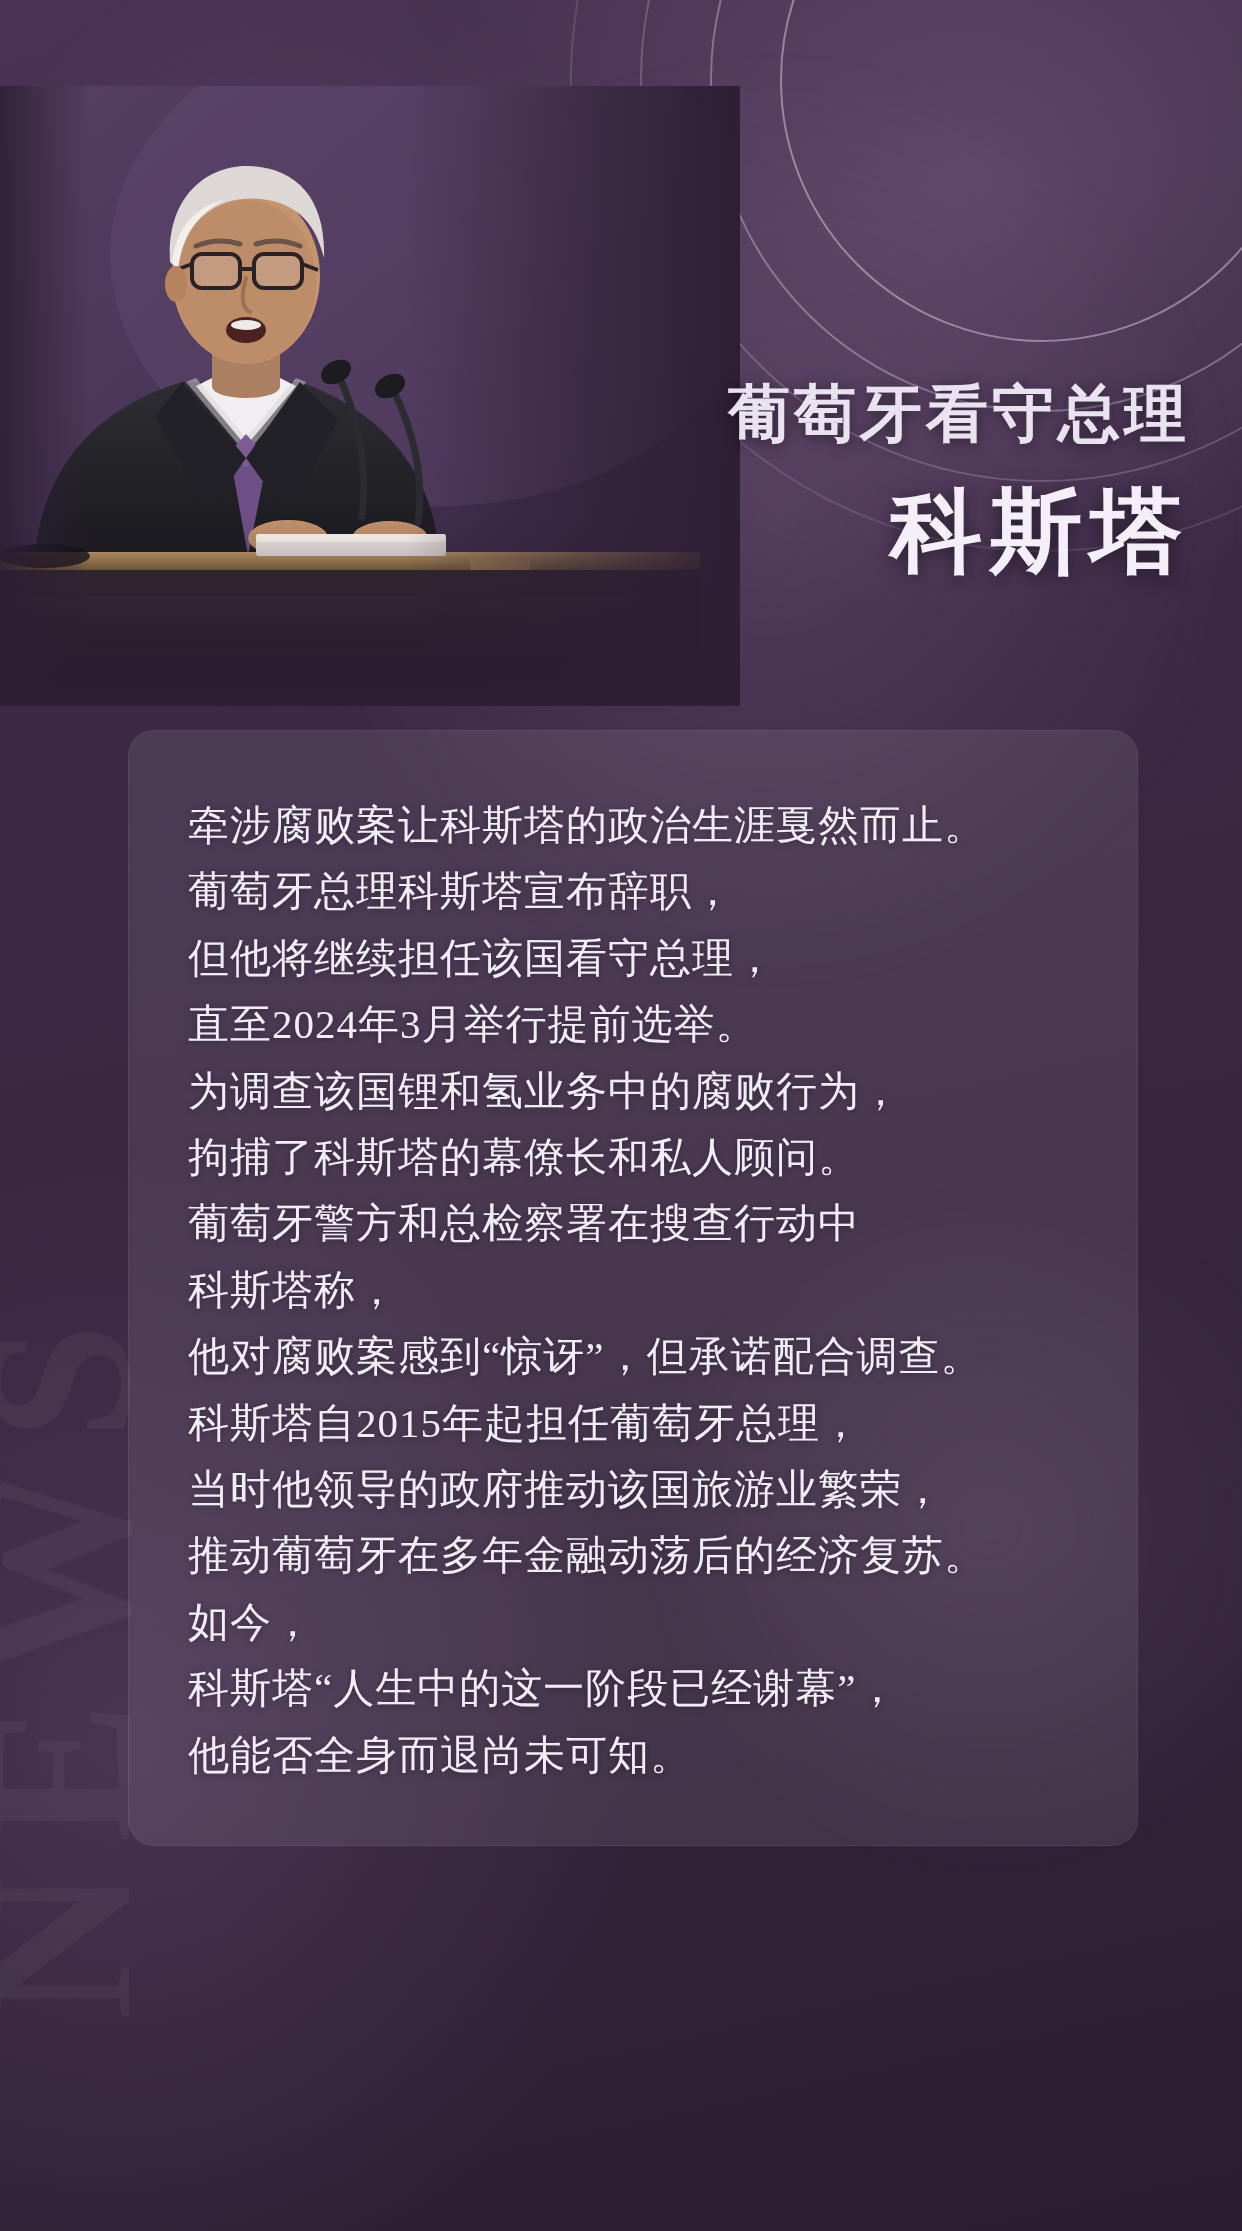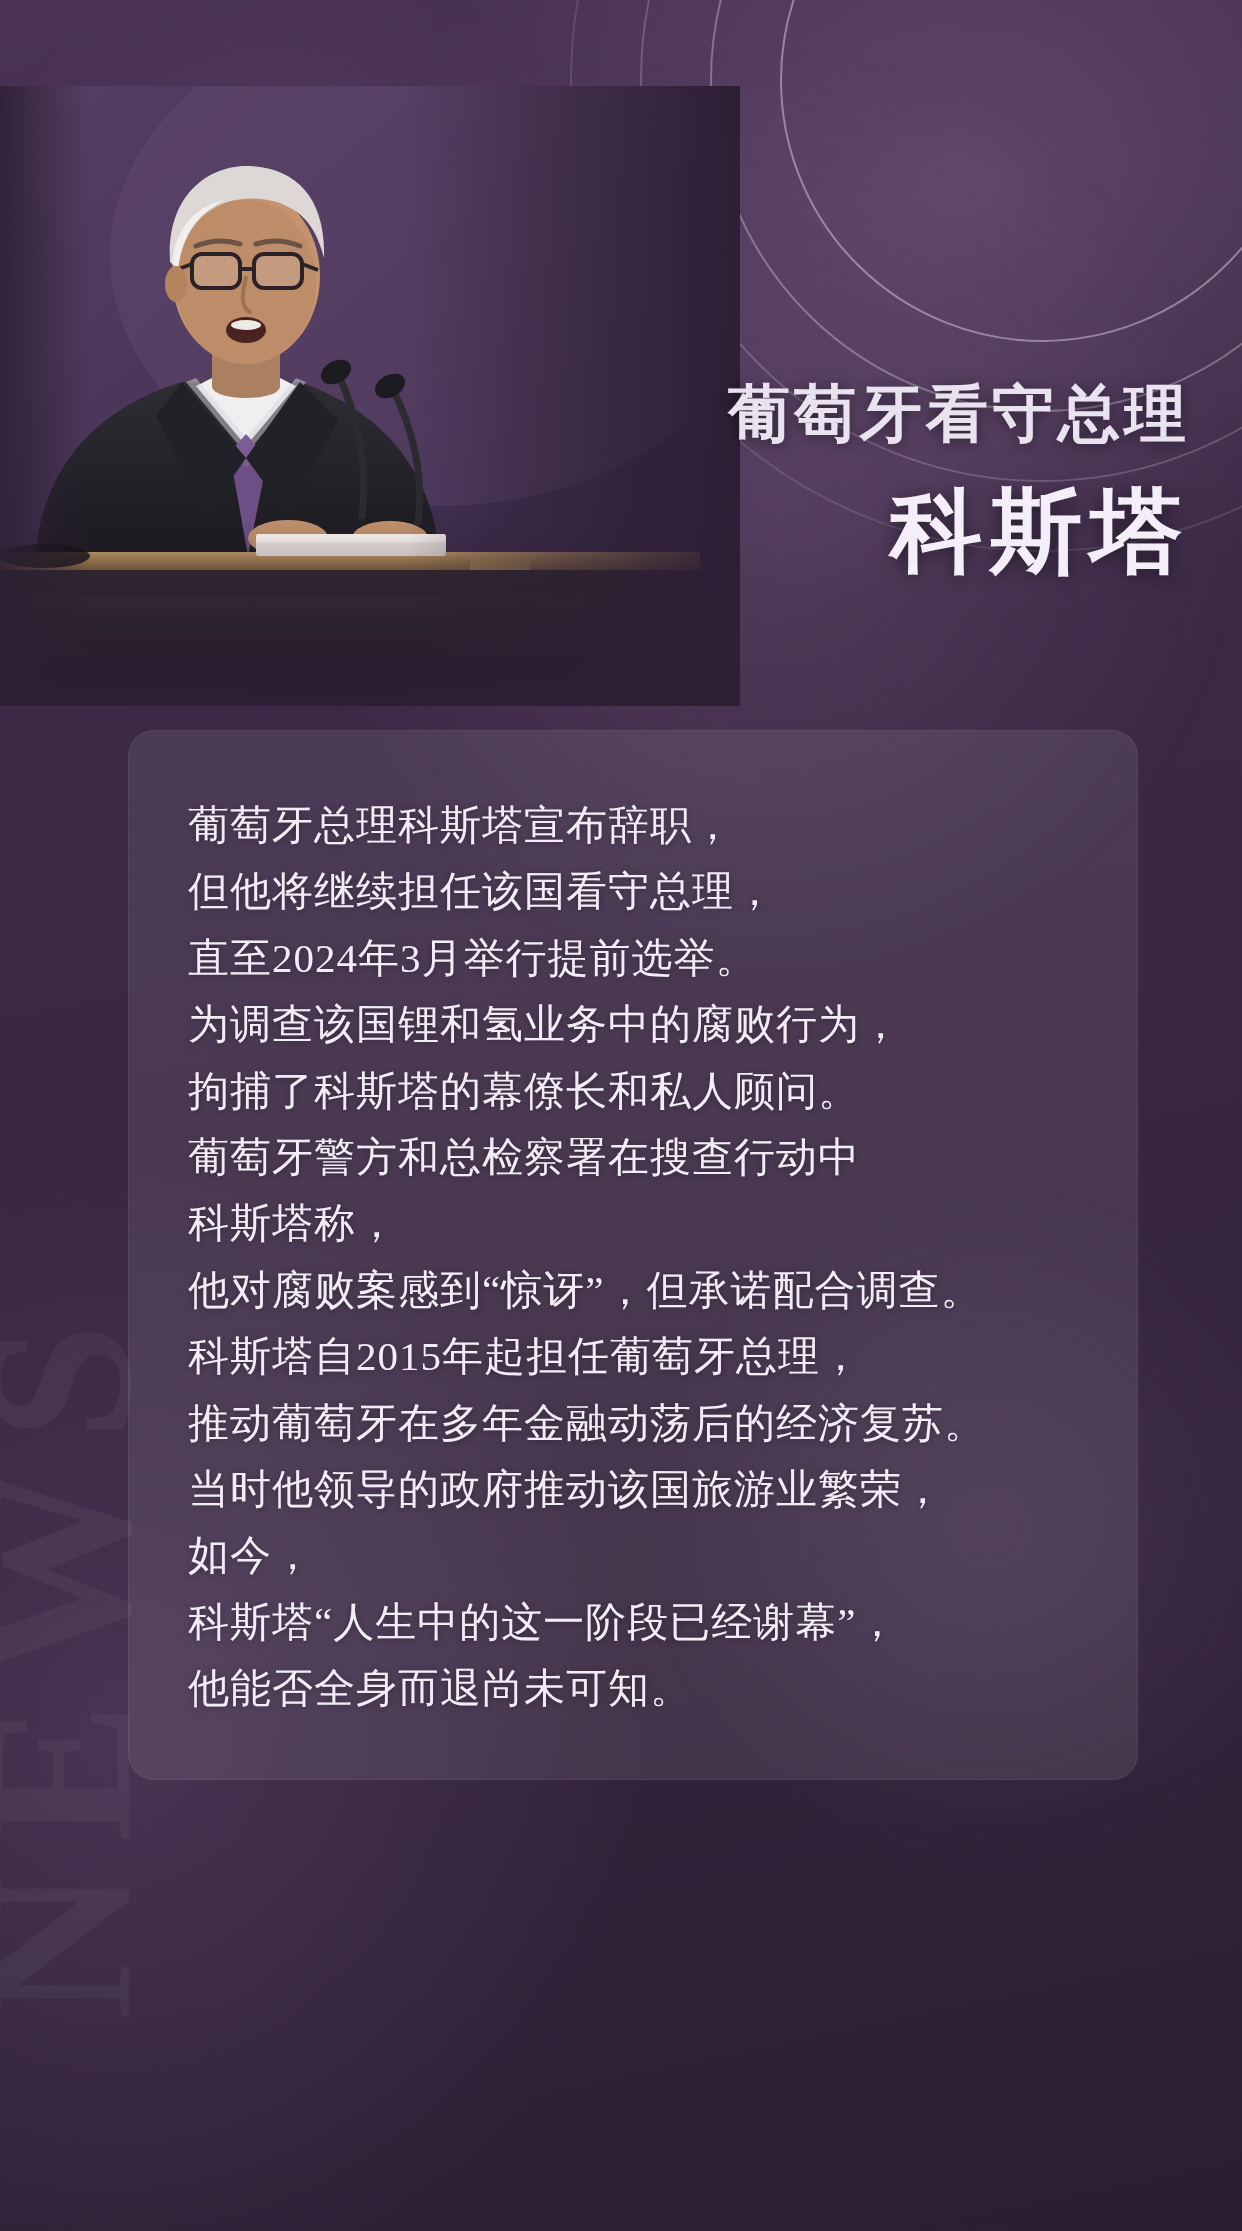--- a/index.html
+++ b/index.html
@@ -263,29 +263,30 @@
     </div>
     <div class="photo-fade"></div>
   </div>
 
   <div class="title-block">
     <div class="title-main">葡萄牙看守总理</div>
     <div class="title-name">科斯塔</div>
   </div>
 
   <div class="card">
+    <p>牵涉腐败案让科斯塔的政治生涯戛然而止。</p>
     <p>葡萄牙总理科斯塔宣布辞职，</p>
     <p>但他将继续担任该国看守总理，</p>
     <p>直至2024年3月举行提前选举。</p>
     <p>为调查该国锂和氢业务中的腐败行为，</p>
     <p>拘捕了科斯塔的幕僚长和私人顾问。</p>
     <p>葡萄牙警方和总检察署在搜查行动中</p>
     <p>科斯塔称，</p>
     <p>他对腐败案感到“惊讶”，但承诺配合调查。</p>
     <p>科斯塔自2015年起担任葡萄牙总理，</p>
+    <p>当时他领导的政府推动该国旅游业繁荣，</p>
     <p>推动葡萄牙在多年金融动荡后的经济复苏。</p>
-    <p>当时他领导的政府推动该国旅游业繁荣，</p>
     <p>如今，</p>
     <p>科斯塔“人生中的这一阶段已经谢幕”，</p>
     <p>他能否全身而退尚未可知。</p>
   </div>
 
 </div>
 
 </body></html>

